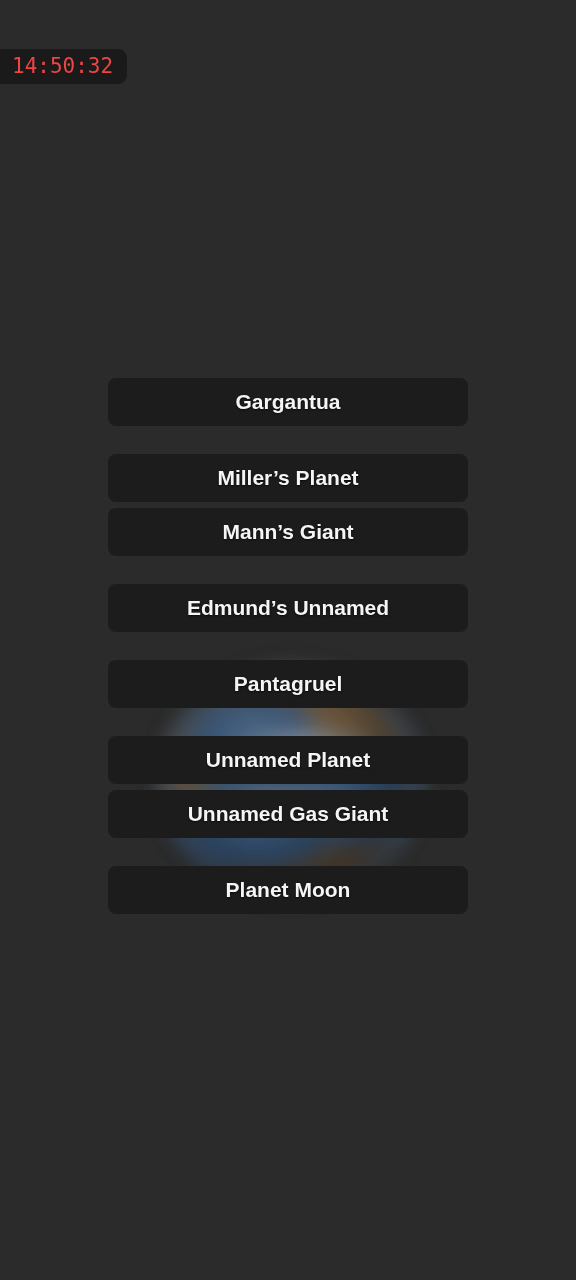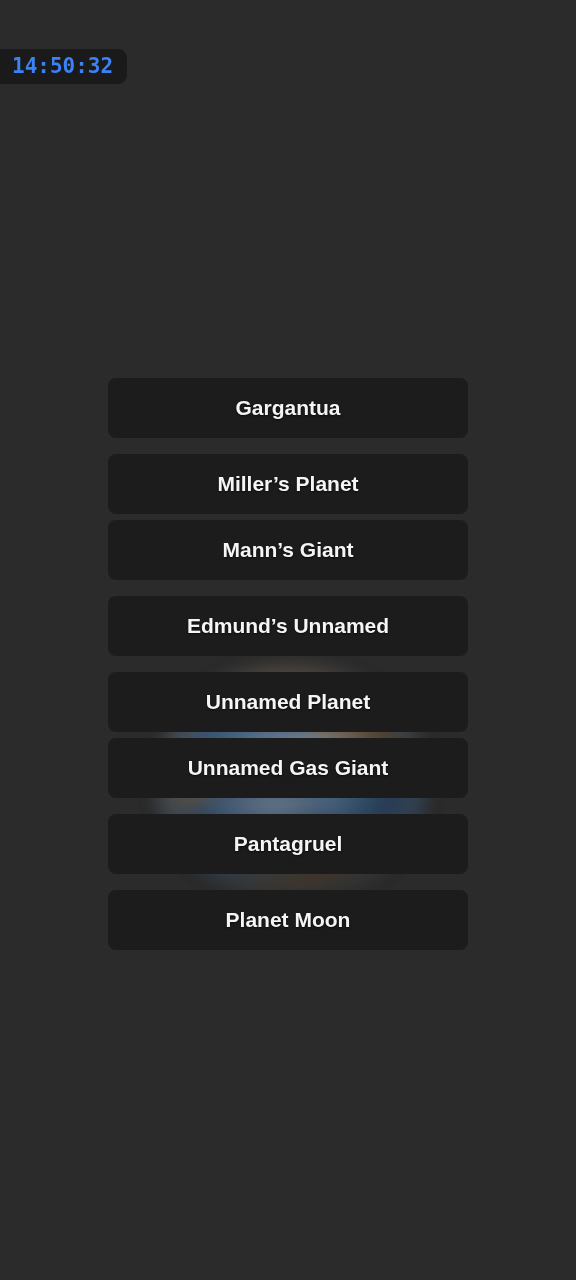--- a/index.html
+++ b/index.html
@@ -27,22 +27,22 @@
     display:flex;
     align-items:center;
     background:#1a1a1a;
     border-radius:0 9px 9px 0;
     z-index:40;
   }
   #clock-text {
     font-family:"DejaVu Sans Mono", monospace;
     font-size:21px;
     line-height:1;
-    font-weight:700;
-    color:#3b82f6;
+    font-weight:400;
+    color:#ef4444;
     letter-spacing:0px;
     transform:scaleY(1.0);
   }
 
   
   #planet-backdrop {
     position:absolute;
     left:165px;
     top:672px;
     width:253px;
@@ -129,25 +129,25 @@
 
   
   #menu-stack {
     position:absolute;
     left:108px;
     top:378px;
     width:360px;
     z-index:20;
   }
   .menu-group { display:flex; flex-direction:column; }
-  .menu-group + .menu-group { margin-top:16px; }
+  .menu-group + .menu-group { margin-top:28px; }
 
   .menu-button {
     width:360px;
-    height:60px;
+    height:48px;
     background:#1c1c1c;
     border:none;
     border-radius:8px;
     color:#f5f5f5;
     font-family:"Liberation Sans", sans-serif;
     font-size:21px;
     font-weight:700;
     line-height:44px;
     text-align:center;
     white-space:nowrap;
@@ -185,22 +185,22 @@
       <button class="menu-button">Gargantua</button>
     </div>
     <div class="menu-group">
       <button class="menu-button">Miller’s Planet</button>
       <button class="menu-button">Mann’s Giant</button>
     </div>
     <div class="menu-group">
       <button class="menu-button">Edmund’s Unnamed</button>
     </div>
     <div class="menu-group">
+      <button class="menu-button">Pantagruel</button>
+    </div>
+    <div class="menu-group">
       <button class="menu-button">Unnamed Planet</button>
       <button class="menu-button">Unnamed Gas Giant</button>
     </div>
     <div class="menu-group">
-      <button class="menu-button">Pantagruel</button>
-    </div>
-    <div class="menu-group">
       <button class="menu-button">Planet Moon</button>
     </div>
   </div>
 
 </body></html>

